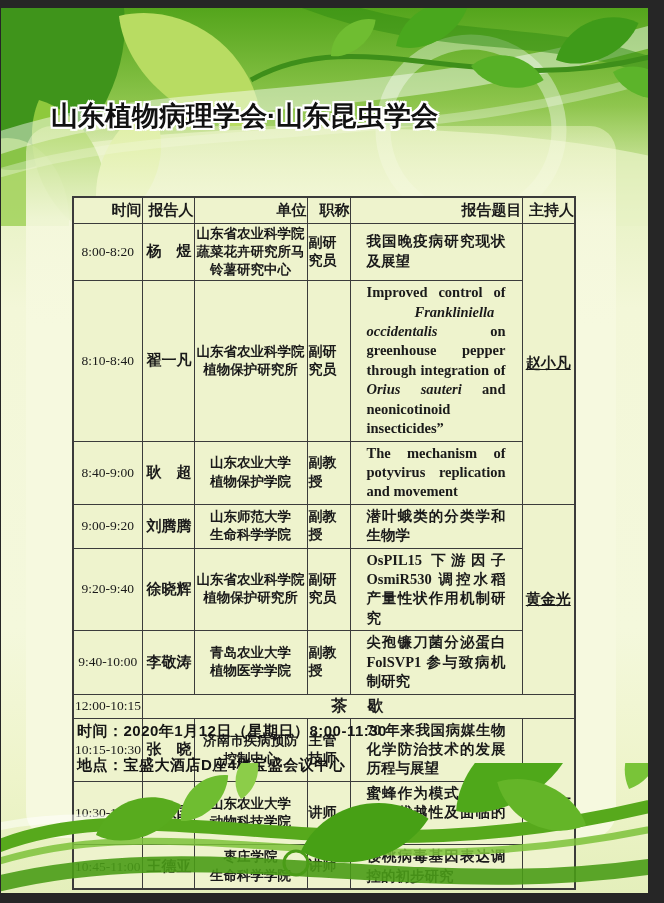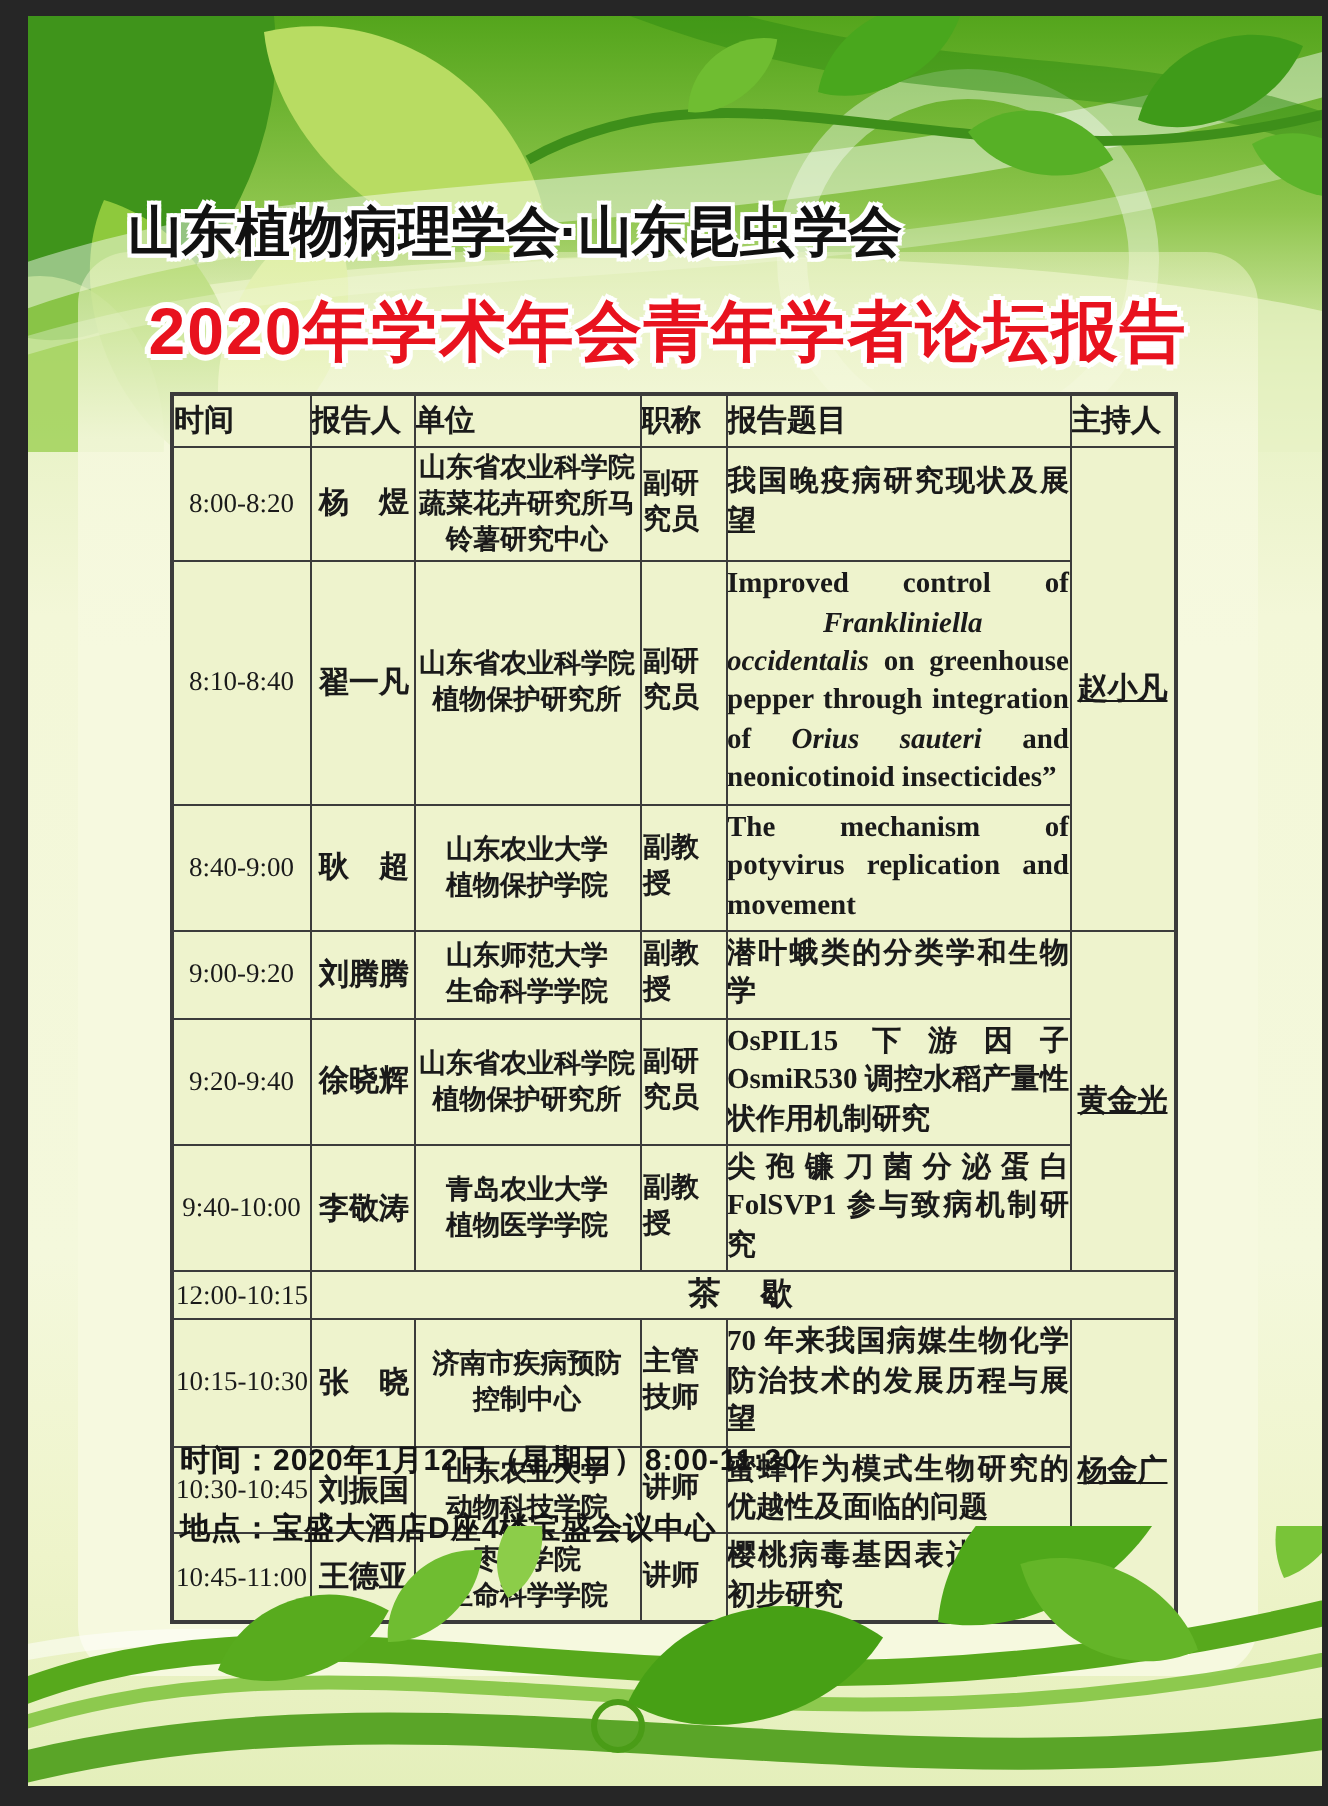--- a/index.html
+++ b/index.html
@@ -1,18 +1,18 @@
 <!DOCTYPE html>
 <html style="--accent: #e8121e; --heading: #111111; --tborder: #3b3b3b; --cell-bg: #eef3cd; --panel-bg: #f6f9df; --text: #1a1a1a;"><head>
 <meta charset="utf-8">
 <style>
   html,body{margin:0;padding:0;background:#262626;}
   .frame{position:relative;width:664px;height:903px;background:#262626;overflow:hidden;
          font-family:"Liberation Sans","DejaVu Sans",sans-serif;}
-  .poster{position:absolute;left:14px;top:8px;width:647px;height:885px;overflow:hidden;
+  .poster{position:absolute;left:1px;top:8px;width:647px;height:885px;overflow:hidden;
     background:linear-gradient(180deg,#5aa81f 0px,#86c144 55px,#b7da83 115px,
       #d9ecb0 165px,#eaf3c9 215px,#f3f7d8 300px,#f4f8dc 620px,#eef4ca 770px,#e4efbb 885px);}
   .deco{position:absolute;left:0;pointer-events:none;}
   .deco.top{top:0;}
   .deco.bottom{bottom:0;}
   .panel{position:absolute;left:25px;top:118px;width:590px;height:712px;border-radius:26px;
     background:linear-gradient(180deg,rgba(236,244,198,0.45) 0%,rgba(245,248,221,0.9) 13%,
       var(--panel-bg,#f6f9df) 28%,var(--panel-bg,#f6f9df) 100%);}
   .society-title{position:absolute;left:50px;top:90px;font-size:27px;font-weight:900;
     color:var(--heading,#111);letter-spacing:0px;white-space:nowrap;
@@ -20,29 +20,29 @@
       0 -2px 0 #fff,0 2px 0 #fff,-2px 0 0 #fff,2px 0 0 #fff;}
   .forum-title{position:absolute;left:30px;top:136px;width:580px;text-align:center;
     font-size:33px;font-weight:900;color:var(--accent,#e8121e);letter-spacing:1px;white-space:nowrap;
     text-shadow:-2px -2px 0 #fff,2px -2px 0 #fff,-2px 2px 0 #fff,2px 2px 0 #fff,
       0 -3px 0 #fff,0 3px 0 #fff,-3px 0 0 #fff,3px 0 0 #fff;}
   table.schedule{position:absolute;left:71px;top:188px;width:502px;border-collapse:collapse;
     table-layout:fixed;font-family:"Liberation Serif","DejaVu Serif",serif;color:var(--text,#1a1a1a);}
   table.schedule th,table.schedule td{border:1.4px solid var(--tborder,#3b3b3b);
     background:var(--cell-bg,#eef3cd);vertical-align:middle;overflow:hidden;}
   table.schedule{border:2px solid var(--tborder,#3b3b3b);}
-  th.col-h{font-size:15px;font-weight:700;text-align:left;padding:2px 0;}
+  th.col-h{font-size:15px;font-weight:700;text-align:right;padding:2px 0;}
   td.c-time{font-size:13.5px;text-align:center;padding:0 1px;white-space:nowrap;}
   td.c-speaker{font-size:15px;font-weight:700;text-align:right;padding:0 2px;margin-left:42px;}
   td.c-org{font-size:13.5px;font-weight:700;text-align:center;white-space:pre-line;
     line-height:1.35;padding:1px 2px;}
   td.c-title{font-size:14px;font-weight:700;text-align:left;white-space:pre-line;
     line-height:1.3;padding:0 1px;}
   td.c-topic{font-size:14.5px;font-weight:600;text-align:justify;line-height:1.34;
-    padding:2px 0;}
+    padding:2px 16px;}
   td.c-host{font-size:15px;font-weight:700;text-align:center;padding:0 2px;text-decoration:underline;}
   td.c-break{font-size:16px;font-weight:700;text-align:center;letter-spacing:2px;}
   .footer{position:absolute;left:76px;top:706px;color:#141414;}
   .footer .line{font-size:15px;font-weight:700;letter-spacing:0.5px;line-height:34px;white-space:nowrap;}
 </style>
 </head>
 <body>
 
 <div class="frame">
   <div class="poster">
@@ -72,21 +72,20 @@
       <use href="#leaf" transform="translate(330 48) rotate(-35) scale(0.7)" fill="#6fbd31"></use>
       <use href="#leaf" transform="translate(395 38) rotate(-25)" fill="#49a71d"></use>
       <use href="#leaf" transform="translate(470 58) rotate(15) scale(0.9)" fill="#57b026"></use>
       <use href="#leaf" transform="translate(555 52) rotate(-20) scale(1.1)" fill="#3f9b19"></use>
       <use href="#leaf" transform="translate(612 64) rotate(25) scale(0.8)" fill="#5cb42a"></use>
     </svg>
 
     <div class="panel"></div>
 
     <div class="society-title">山东植物病理学会·山东昆虫学会</div>
-    <div class="forum-title">2020年学术年会青年学者论坛报告</div>
 
     <table class="schedule">
       <colgroup>
         <col style="width:69px">
           <col style="width:52px">
           <col style="width:113px">
         <col style="width:43px">
           <col style="width:172px">
           <col style="width:53px">
       </colgroup>

